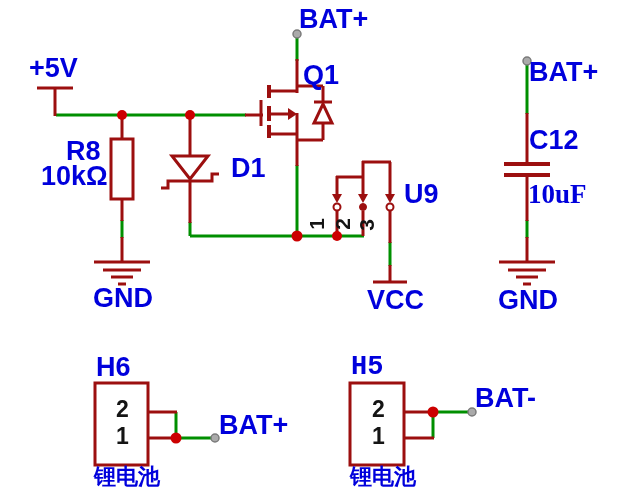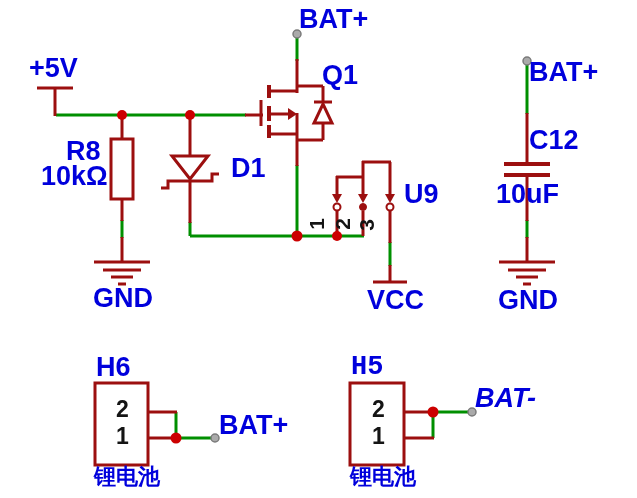--- a/index.html
+++ b/index.html
@@ -166,39 +166,39 @@
     <g>
       <circle class="pingray" cx="297" cy="34" r="4"></circle>
       <circle class="pingray" cx="527" cy="61" r="4"></circle>
       <circle class="pingray" cx="215" cy="438" r="4"></circle>
       <circle class="pingray" cx="472" cy="412" r="4"></circle>
     </g>
   </svg>
 
   <div class="lbl" style="left:29px;top:57px;">+5V</div>
   <div class="lbl" style="left:299px;top:8px;">BAT+</div>
-  <div class="lbl" style="left:322px;top:64px;">Q1</div>
+  <div class="lbl" style="left:303px;top:64px;">Q1</div>
   <div class="lbl" style="left:66px;top:140px;">R8</div>
   <div class="lbl" style="left:41px;top:165px;">10kΩ</div>
   <div class="lbl" style="left:231px;top:157px;">D1</div>
   <div class="lbl" style="left:404px;top:183px;">U9</div>
   <div class="lbl" style="left:367px;top:289px;">VCC</div>
   <div class="lbl" style="left:93px;top:287px;">GND</div>
   <div class="lbl" style="left:529px;top:61px;">BAT+</div>
   <div class="lbl" style="left:529px;top:129px;text-align:center;">C12</div>
-  <div class="lbl" style="left:496px;top:183px;">10uF</div>
+  <div class="lbl" style="left:528px;top:183px;font-family:Liberation Serif, serif;">10uF</div>
   <div class="lbl" style="left:498px;top:289px;">GND</div>
 
   <div class="lbl" style="left:96px;top:356px;">H6</div>
   <div class="lbl cjk" style="left:94px;top:465px;">锂电池</div>
   <div class="lbl" style="left:219px;top:414px;">BAT+</div>
 
   <div class="lbl" style="left:351px;top:356px;font-family:Liberation Mono, monospace;">H5</div>
   <div class="lbl cjk" style="left:350px;top:465px;">锂电池</div>
-  <div class="lbl" style="left:475px;top:387px;font-style:italic;">BAT-</div>
+  <div class="lbl" style="left:475px;top:387px;">BAT-</div>
 
   <div class="pinnum" style="left:116px;top:397px;">2</div>
   <div class="pinnum" style="left:116px;top:424px;">1</div>
   <div class="pinnum" style="left:372px;top:397px;">2</div>
   <div class="pinnum" style="left:372px;top:424px;">1</div>
 
   <div class="pinnum-rot" style="left:304px;top:211px;">1</div>
   <div class="pinnum-rot" style="left:330px;top:211px;">2</div>
   <div class="pinnum-rot" style="left:354px;top:212px;">3</div>
 

